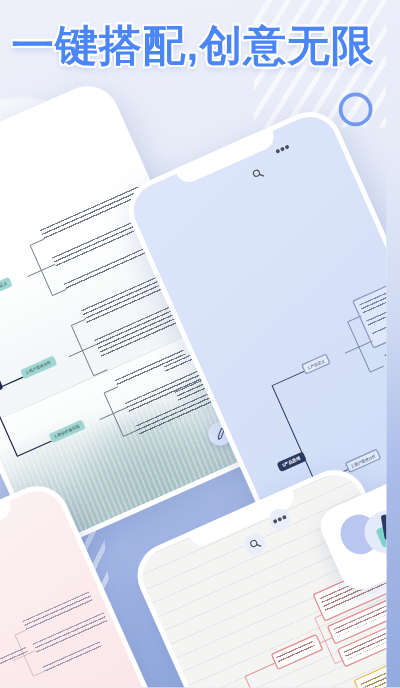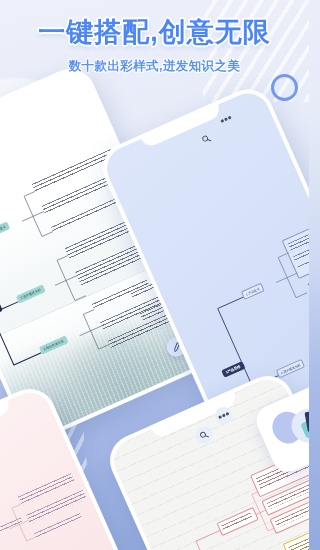--- a/index.html
+++ b/index.html
@@ -27,21 +27,21 @@
     border:3px solid #5e8cf0;opacity:.85;
   }
   .blob-left{
     position:absolute;left:-58px;top:78px;width:150px;height:120px;border-radius:50%;
     background:rgba(255,255,255,.55);filter:blur(1px);
   }
 
   
   .headline{
     position:absolute;top:14px;left:0;width:100%;text-align:center;
-    font-size:27px;font-weight:bold;letter-spacing:1px;color:#4a86f7;
+    font-size:34px;font-weight:bold;letter-spacing:1px;color:#4a86f7;
     text-shadow:
       -1.4px -1.4px 0 #fff, 1.4px -1.4px 0 #fff, -1.4px 1.4px 0 #fff, 1.4px 1.4px 0 #fff,
       0 -1.6px 0 #fff, 0 1.6px 0 #fff, -1.6px 0 0 #fff, 1.6px 0 0 #fff,
       0 3px 5px rgba(90,130,230,.28);
     z-index:20;white-space:nowrap;
   }
   .subhead{
     position:absolute;top:58px;left:0;width:100%;text-align:center;
     font-size:12.5px;font-weight:bold;color:#5a93f3;letter-spacing:.4px;
     text-shadow:-1px -1px 0 #fff,1px -1px 0 #fff,-1px 1px 0 #fff,1px 1px 0 #fff;
@@ -285,15 +285,14 @@
   </div>
 
   <div class="minicard">
     <span class="b1"></span>
     <span class="b2"></span>
     <span class="b3"></span>
     <span class="b4"></span>
   </div>
 
   <div class="headline">一键搭配,创意无限</div>
-  <div class="subhead">数十款出彩样式,迸发知识之美</div>
 
 </div>
 
 </body></html>

